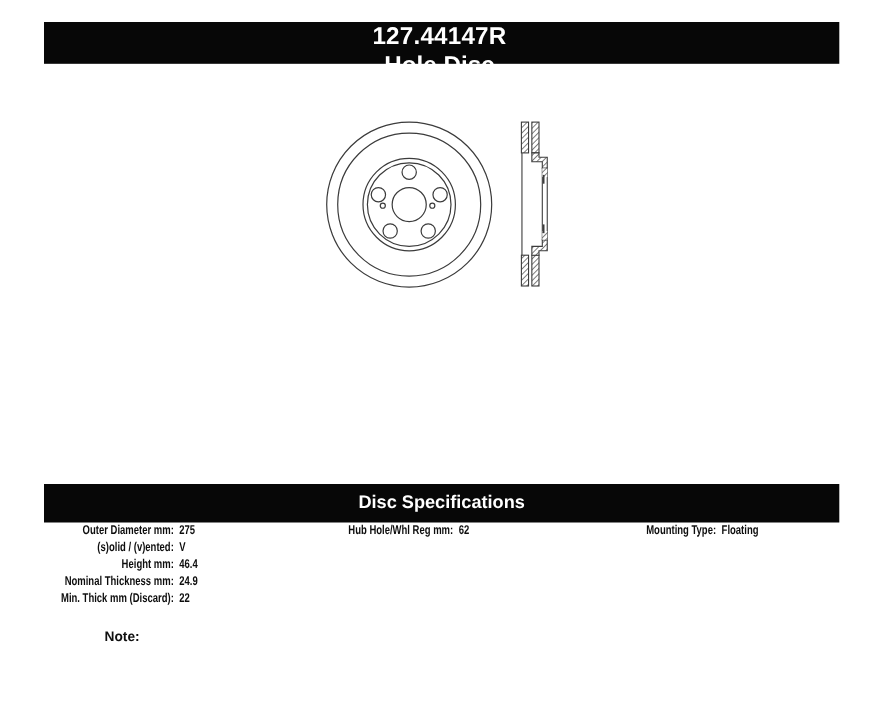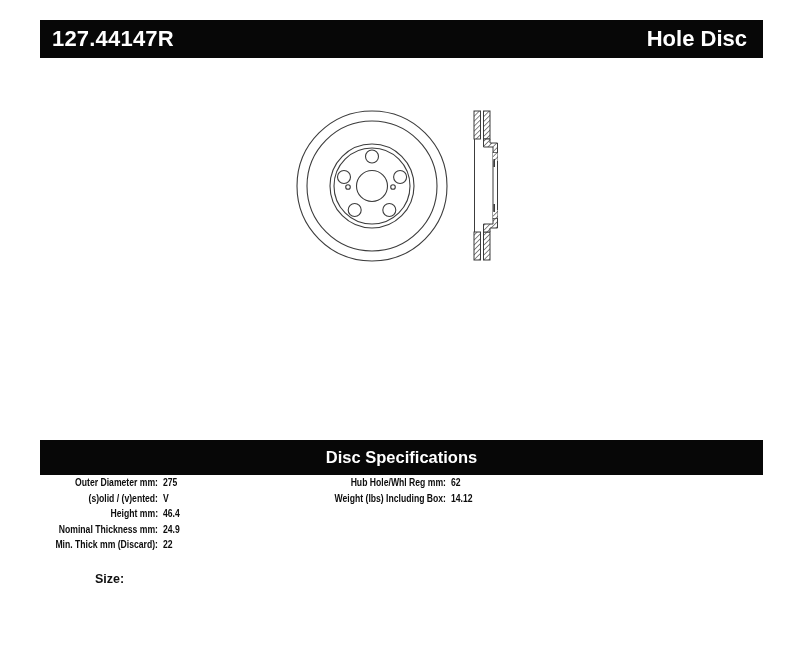--- a/index.html
+++ b/index.html
@@ -8,21 +8,21 @@
     width:800px; height:655px; position:relative; overflow:hidden;
     font-family:"Liberation Sans", sans-serif; color:#101010;
   }
   .page { position:absolute; inset:0; background:#ffffff; }
 
   
   .bar {
     position:absolute; left:40px; width:723px; background:#070707; color:#ffffff;
     display:flex; align-items:center;
   }
-  .bar.top { top:20px; height:38px; justify-content:space-between; padding:0 16px 0 12px; }
+  .bar.top { top:20px; height:38px; justify-content:space-between; padding:0 16px 0 12px;flex-direction:column; }
   .bar.top .part-no   { font-size:22px; font-weight:bold; letter-spacing:0.2px; }
   .bar.top .prod-type { font-size:22px; font-weight:bold; }
   .bar.spec { top:440px; height:35px; justify-content:center; }
   .bar.spec .spec-title { font-size:16.5px; font-weight:bold; }
 
   
   svg.drawing { position:absolute; }
   #front-view { left:285px; top:99px; }
   #section-view { left:462px; top:103px; }
 
@@ -31,21 +31,21 @@
   .spec-row { display:flex; height:15.5px; line-height:15.5px; white-space:nowrap; }
   .spec-label {
     display:inline-block; text-align:right; white-space:nowrap;
     transform:scaleX(0.75); transform-origin:100% 50%;
   }
   .spec-value {
     display:inline-block; margin-left:5px; white-space:nowrap;
     transform:scaleX(0.75); transform-origin:0 50%;
   }
   #spec-col-1 { left:-12px; } #spec-col-1 .spec-label { width:170px; }
-  #spec-col-2 { left:236px; } #spec-col-2 .spec-label { width:210px; }
+  #spec-col-2 { left:202px; } #spec-col-2 .spec-label { width:210px; }
   #spec-col-3 { left:541px; } #spec-col-3 .spec-label { width:110px; }
 
   .note-label { position:absolute; left:95px; top:572px; font-size:12.5px; font-weight:bold; }
 </style>
 </head>
 <body>
 
 <div class="page">
 
   <div class="bar top">
@@ -122,21 +122,23 @@
       <div class="spec-row">
         <span class="spec-label">Min. Thick mm (Discard):</span>
         <span class="spec-value">22</span>
       </div>
     </div>
   <div class="spec-col" id="spec-col-2">
       <div class="spec-row">
         <span class="spec-label">Hub Hole/Whl Reg mm:</span>
         <span class="spec-value">62</span>
       </div>
+    </div>
+  <div class="spec-col" id="spec-col-3">
       <div class="spec-row">
-        <span class="spec-label">Weight (lbs) Including Box:</span>
-        <span class="spec-value">14.12</span>
+        <span class="spec-label">Mounting Type:</span>
+        <span class="spec-value">Floating</span>
       </div>
     </div>
 
-  <div class="note-label">Size:</div>
+  <div class="note-label">Note:</div>
 
 </div>
 
 </body></html>

